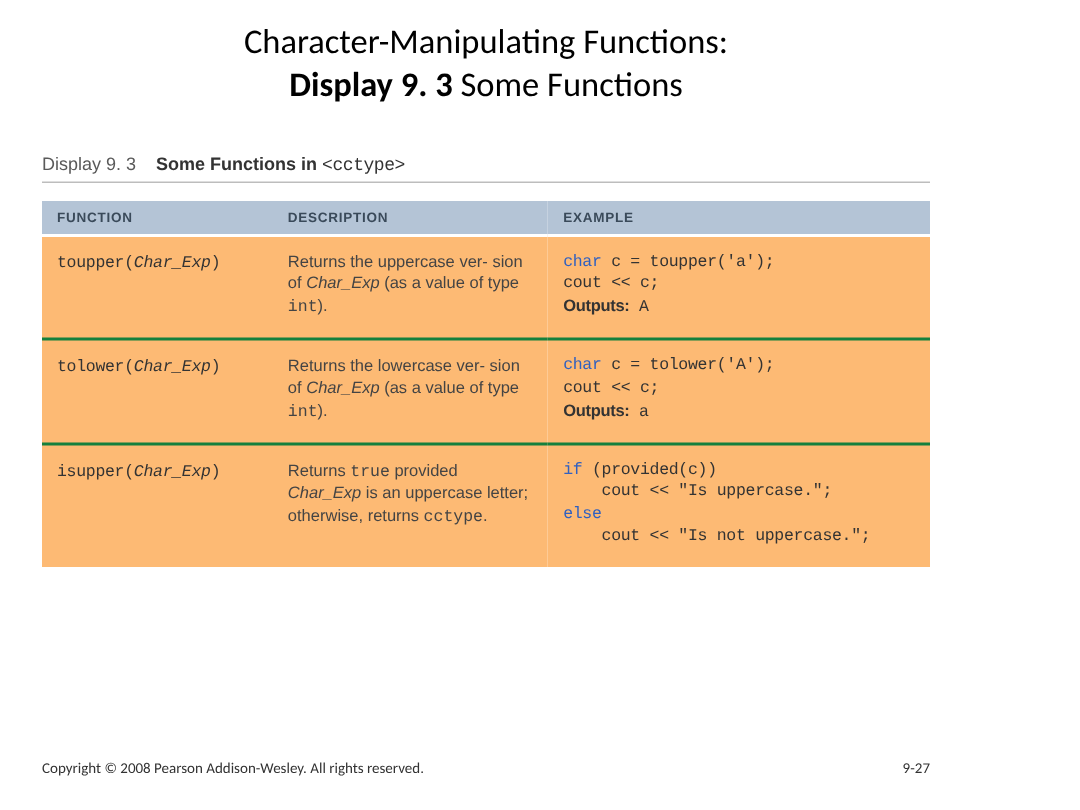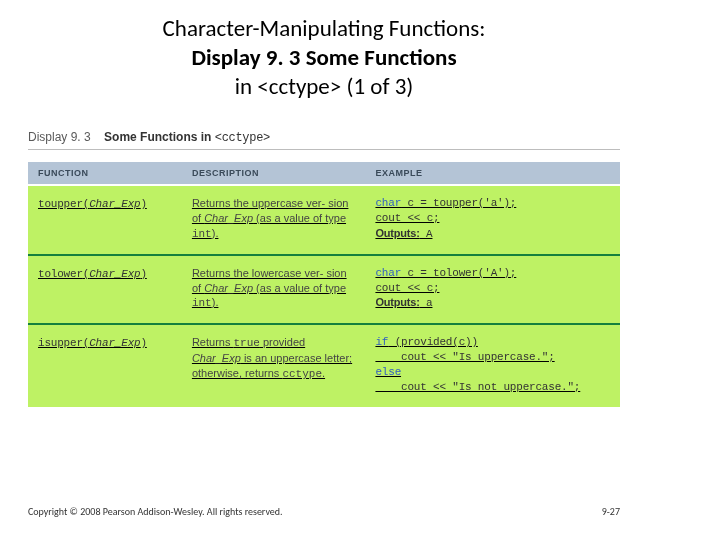--- a/index.html
+++ b/index.html
@@ -1,21 +1,21 @@
 <!DOCTYPE html>
 <html><head>
 <meta charset="utf-8">
 <style>
   * { box-sizing: border-box; margin: 0; padding: 0; }
   html, body { width: 720px; height: 540px; background: #ffffff; font-family: "Segoe UI", "Calibri", Arial, sans-serif; color: #000; }
   .slide { position: relative; width: 648px; height: 540px; padding: 10px 28px 0 28px; }
   .title { text-align: center; font-size: 23px; line-height: 1.25; margin-top: 4px; }
   .title .l1 { font-weight: 400; }
   .title .l2a { font-weight: 700; }
-  .title .l2b { font-weight: 700; }
+  .title .l2b { font-weight: 400; }
   .title .l3 { font-weight: 400; }
   .display-caption { margin-top: 30px; font-family: "Trebuchet MS", "Segoe UI", sans-serif; font-size: 12px; color: #5a5a5a; }
   .display-caption .bold { font-weight: 700; color: #333; }
   .display-caption .code { font-family: "Courier New", monospace; font-weight: 400; color: #333; letter-spacing: -0.3px; }
   .rule { border: none; border-top: 1px solid #bdbdbd; margin: 4px 0 0 0; }
   .table-wrap { margin-top: 12px; font-size: 11px; }
   table { width: 100%; border-collapse: collapse; table-layout: fixed; }
   col.c1 { width: 26%; }
   col.c2 { width: 31%; }
   col.c3 { width: 43%; }
@@ -23,21 +23,21 @@
     background: #b4c4d6;
     color: #3a4a5a;
     font-family: "Trebuchet MS", Arial, sans-serif;
     font-size: 9px;
     font-weight: 700;
     letter-spacing: 0.5px;
     text-align: left;
     padding: 6px 10px;
     border-bottom: 2px solid #ffffff;
   }
-  tbody tr { background: #bef264; text-decoration: underline; }
+  tbody tr { background: #fdba74; }
   tbody tr + tr td { border-top: 2px solid #15803d; }
   tbody td { vertical-align: top; padding: 10px 10px 12px 10px; font-family: "Trebuchet MS", "Segoe UI", sans-serif; color: #333; line-height: 1.35; }
   .fn { font-family: "Courier New", monospace; color: #333; letter-spacing: -0.2px; white-space: nowrap; }
   .fn .arg { font-style: italic; }
   .desc { font-family: "Trebuchet MS", sans-serif; color: #444; }
   .desc .it { font-style: italic; }
   .desc .kw { font-family: "Courier New", monospace; }
   .ex { font-family: "Courier New", monospace; color: #333; white-space: pre; letter-spacing: -0.2px; line-height: 1.35; }
   .ex .kw { color: #3060c0; }
   .ex .out { font-family: "Trebuchet MS", sans-serif; font-weight: 700; color: #333; }
@@ -45,21 +45,20 @@
   .footer { position: absolute; left: 28px; right: 28px; bottom: 22px; display: flex; justify-content: space-between; font-size: 10px; color: #333; margin-top: 32px; }
 </style>
 </head>
 <body>
 
 <div class="slide">
 
   <div class="title">
     <div class="l1">Character-Manipulating Functions:</div>
     <div><span class="l2a">Display 9. 3</span><span class="l2b">  Some Functions</span></div>
-    <div class="l3">in &lt;cctype&gt; (1 of 3)</div>
   </div>
 
   <div class="display-caption">
     <span>Display 9. 3</span>&nbsp;&nbsp;&nbsp;
     <span class="bold">Some Functions in</span>
     <span class="code">&lt;cctype&gt;</span>
   </div>
   <hr class="rule">
 
   <div class="table-wrap">

